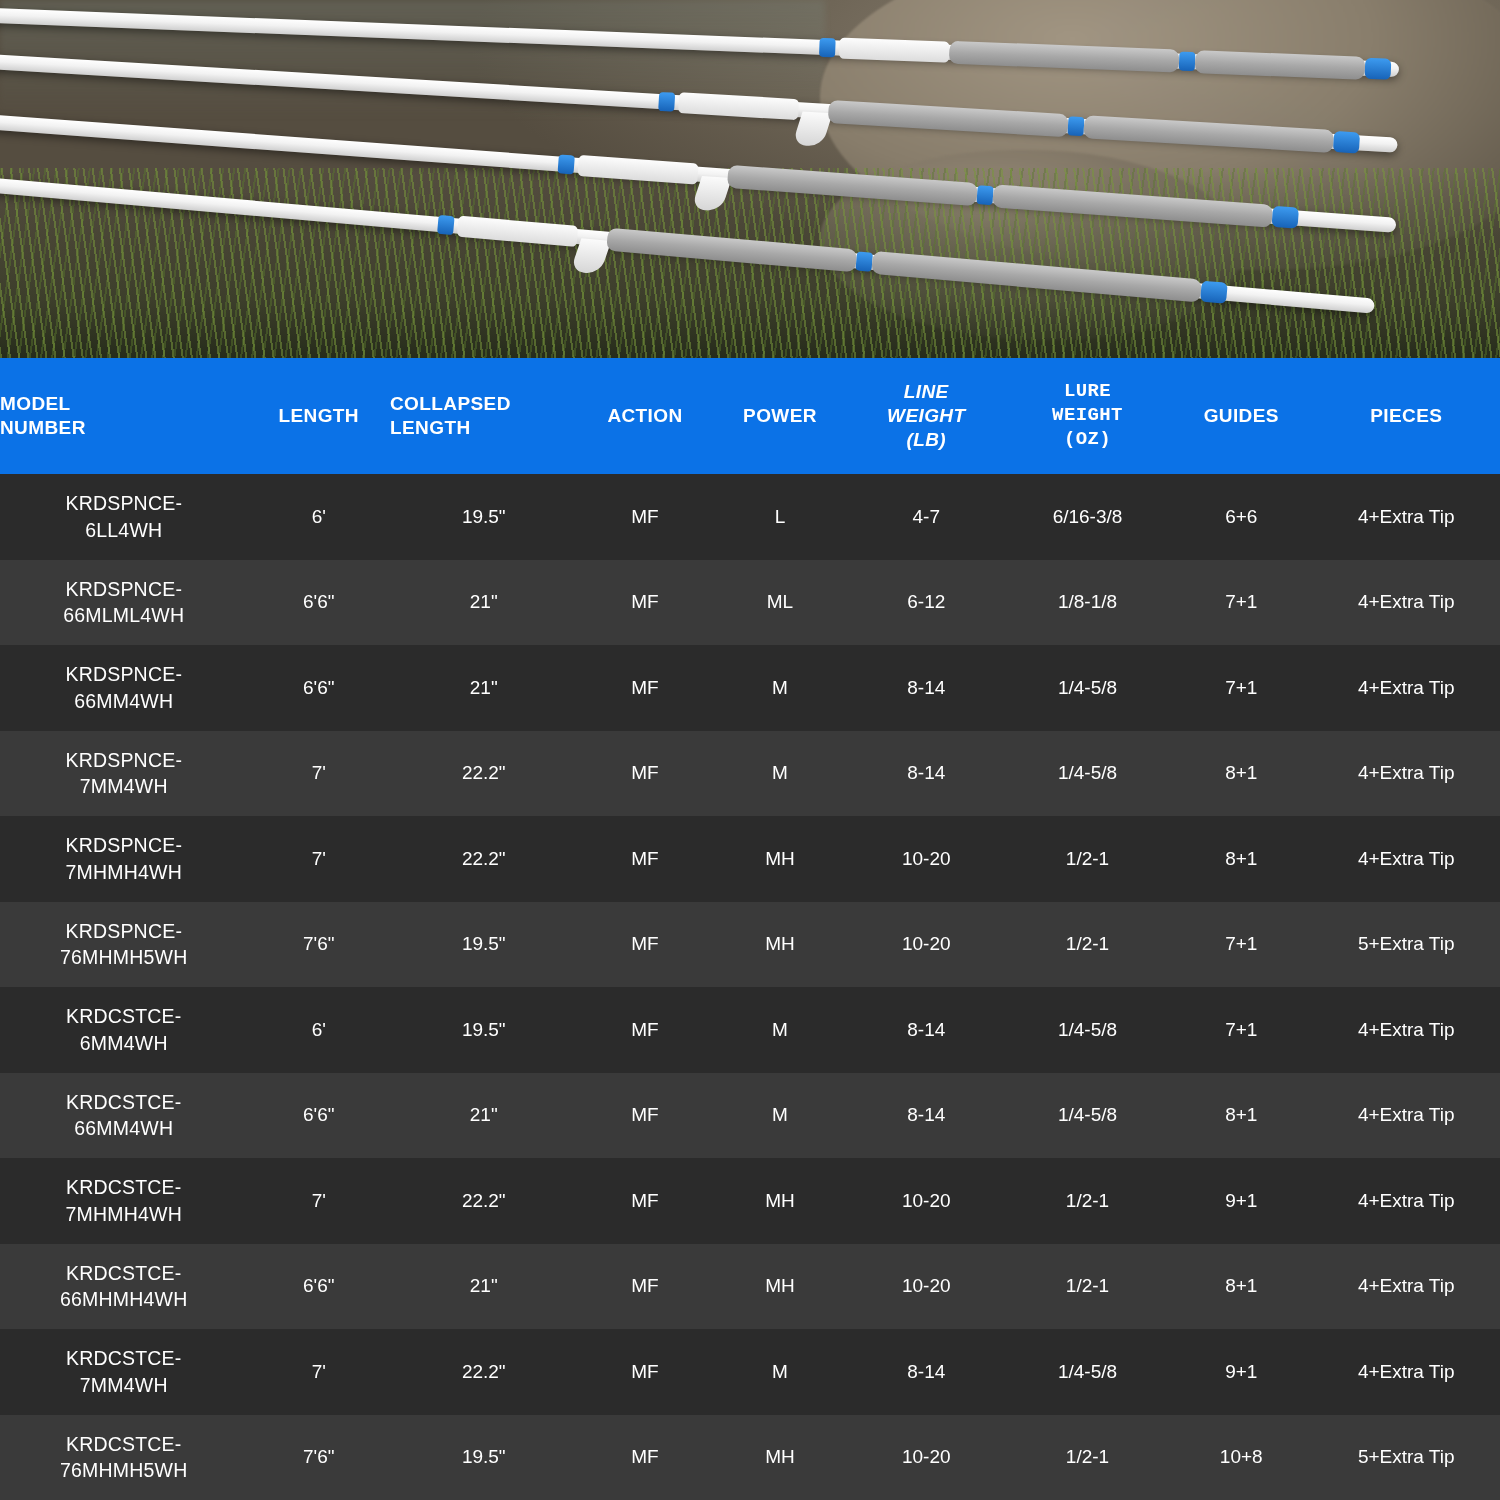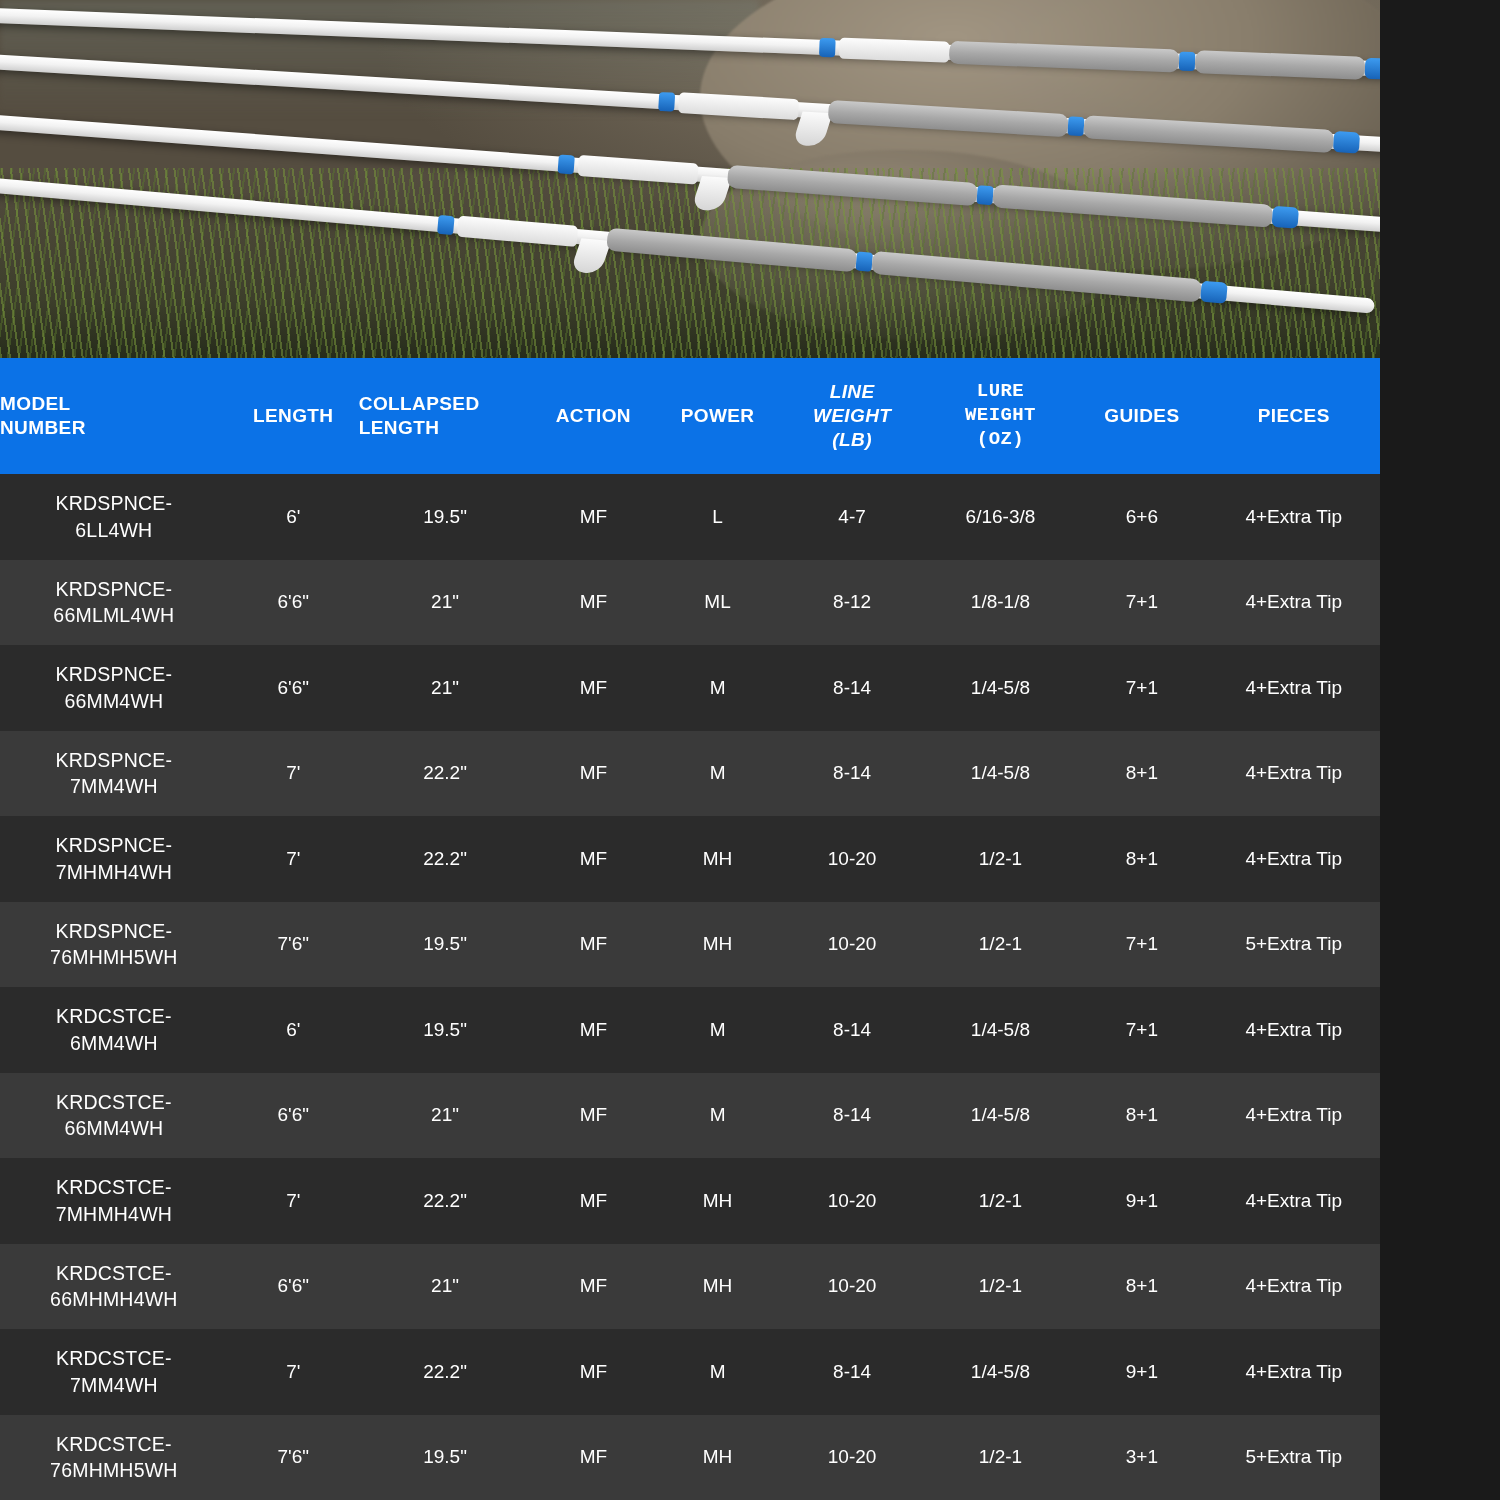--- a/index.html
+++ b/index.html
@@ -5,21 +5,21 @@
   * { box-sizing: border-box; margin: 0; padding: 0; }
   html, body {
     width: 1500px;
     height: 1500px;
     background: #1a1a1a;
     font-family: "Liberation Sans", sans-serif;
     overflow: hidden;
   }
   .page {
     position: relative;
-    width: 1380px;
+    width: 1500px;
     height: 1500px;
     display: flex;
     flex-direction: column;
   }
 
   
   .hero {
     position: relative;
     width: 100%;
     height: 358px;
@@ -243,21 +243,21 @@
           <td>6+6</td>
           <td>4+Extra Tip</td>
         </tr>
         <tr>
           <td class="model">KRDSPNCE-
 66MLML4WH</td>
           <td>6'6"</td>
           <td>21"</td>
           <td>MF</td>
           <td>ML</td>
-          <td>8-12</td>
+          <td>6-12</td>
           <td>1/8-1/8</td>
           <td>7+1</td>
           <td>4+Extra Tip</td>
         </tr>
         <tr>
           <td class="model">KRDSPNCE-
 66MM4WH</td>
           <td>6'6"</td>
           <td>21"</td>
           <td>MF</td>
@@ -365,19 +365,19 @@
         </tr>
         <tr>
           <td class="model">KRDCSTCE-
 76MHMH5WH</td>
           <td>7'6"</td>
           <td>19.5"</td>
           <td>MF</td>
           <td>MH</td>
           <td>10-20</td>
           <td>1/2-1</td>
-          <td>3+1</td>
+          <td>10+8</td>
           <td>5+Extra Tip</td>
         </tr>
       </tbody>
   </table>
 
 </div>
 
 </body></html>

